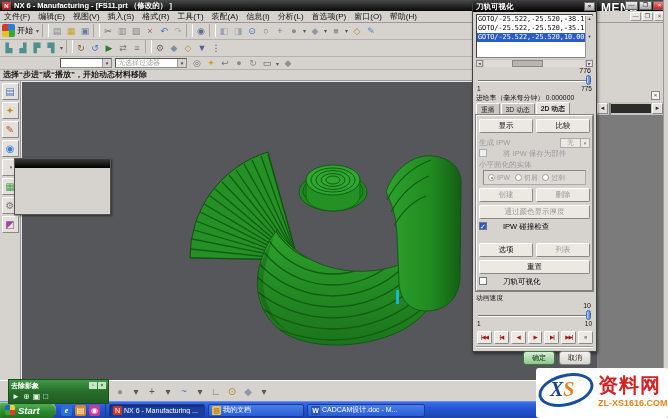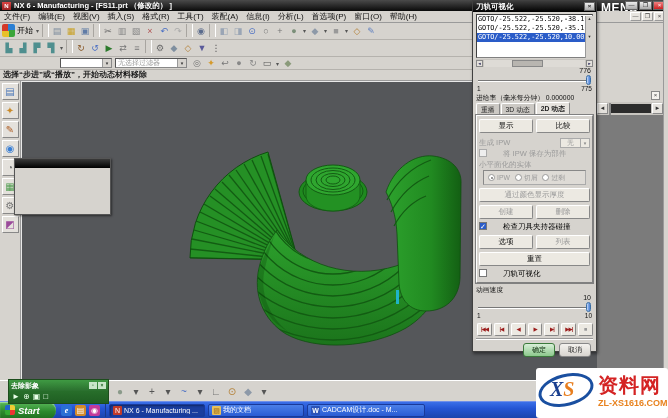--- a/index.html
+++ b/index.html
@@ -467,31 +467,31 @@
             <span class="radioitem">
             <span class="radio"></span>
             <span>切屑</span>
           </span>
             <span class="radioitem">
             <span class="radio"></span>
             <span>过剩</span>
           </span>
           </div>
         <div class="btnrow">
-          <span class="xpbtn disabled">通过颜色显示厚度</span>
-        </div>
-        <div class="btnrow">
           <span class="xpbtn disabled">创建</span>
           <span class="xpbtn disabled">删除</span>
         </div>
+        <div class="btnrow">
+          <span class="xpbtn disabled">通过颜色显示厚度</span>
+        </div>
         <div class="chkrow">
           <span class="chk on">✓</span>
-          <span>检查刀具夹持器碰撞</span>
-        </div>
-        <div class="btnrow" style="margin-top:2px;">
+          <span>IPW 碰撞检查</span>
+        </div>
+        <div class="btnrow" style="margin-top:10px;">
           <span class="xpbtn">选项</span>
           <span class="xpbtn disabled">列表</span>
         </div>
         <div class="btnrow">
           <span class="xpbtn">重置</span>
         </div>
         <div class="chkrow">
           <span class="chk"></span>
           <span>刀轨可视化</span>
         </div>

